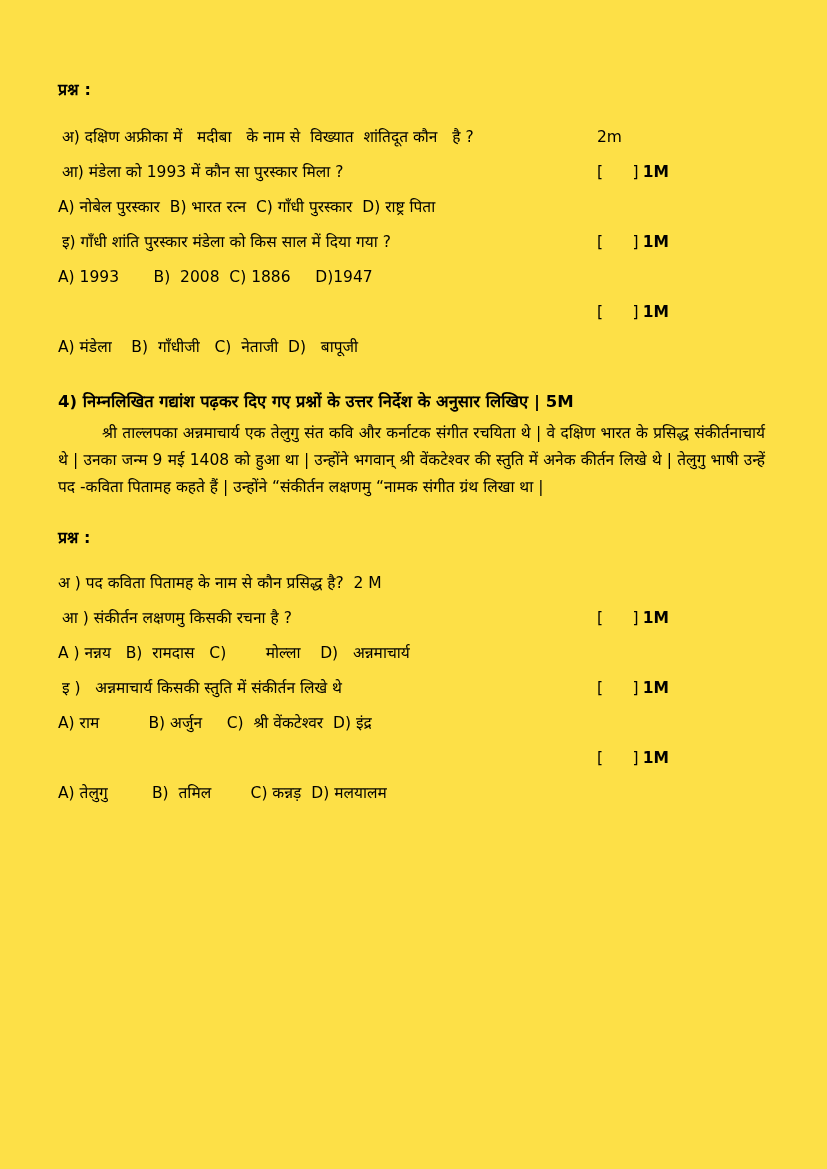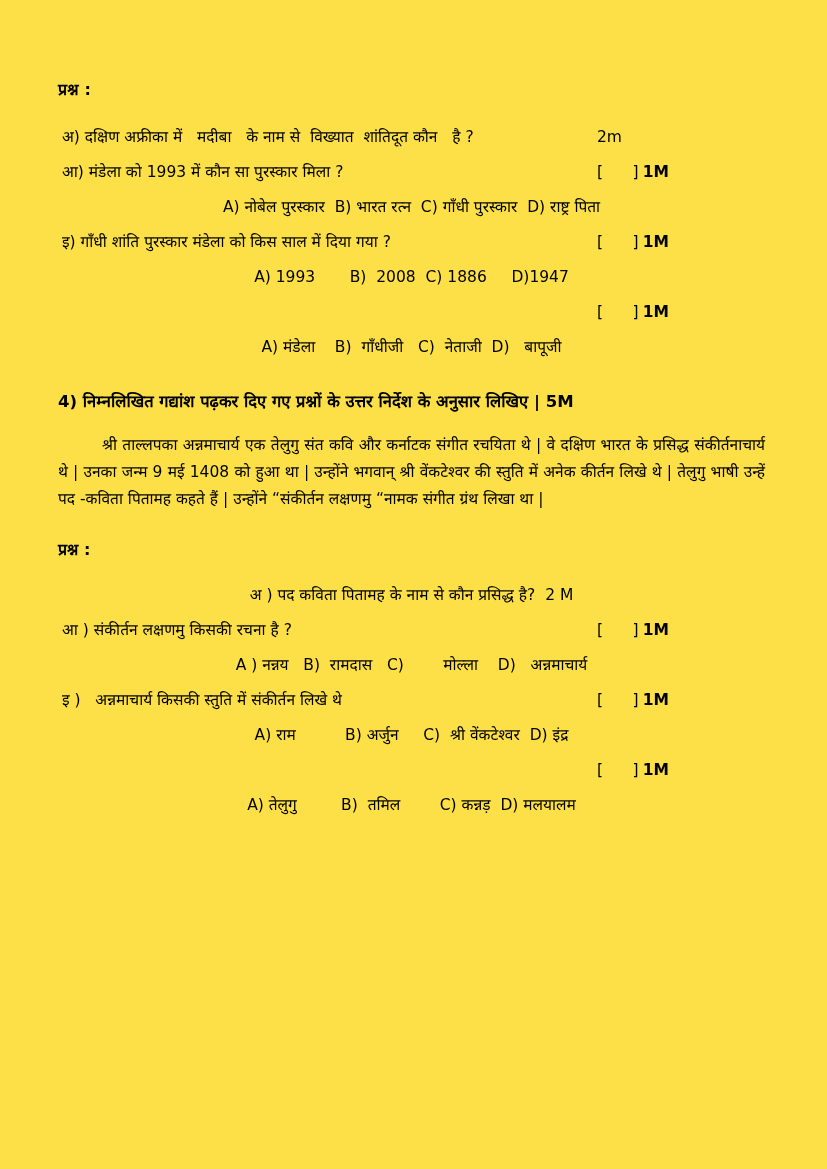--- a/index.html
+++ b/index.html
@@ -29,21 +29,20 @@
   .heading-q {
     font-weight: bold;
     font-size: 16px;
     margin: 0 0 22px 0;
     letter-spacing: .2px;
   }
   .line {
     margin: 0 0 11px 0;
     white-space: pre-wrap;
     position: relative;
-    text-align: center;
   }
   .row {
     display: flex;
     align-items: baseline;
     margin: 0 0 11px 4px;
   }
   .row .txt {
     white-space: pre-wrap;
     flex: 0 1 auto;
   }
@@ -55,21 +54,21 @@
     letter-spacing: 0;
     white-space: pre;
   }
   .mark-tail {
     padding-left: 4px;
     font-weight: bold;
   }
   .section-title {
     font-weight: bold;
     font-size: 16.5px;
-    margin: 30px 0 18px 0;
+    margin: 30px 0 6px 0;
     white-space: pre-wrap;
   }
   .passage {
     margin: 0 0 16px 0;
     text-align: justify;
     text-justify: inter-word;
     line-height: 1.72;
     font-size: 15.5px;
   }
   .passage .indent {

